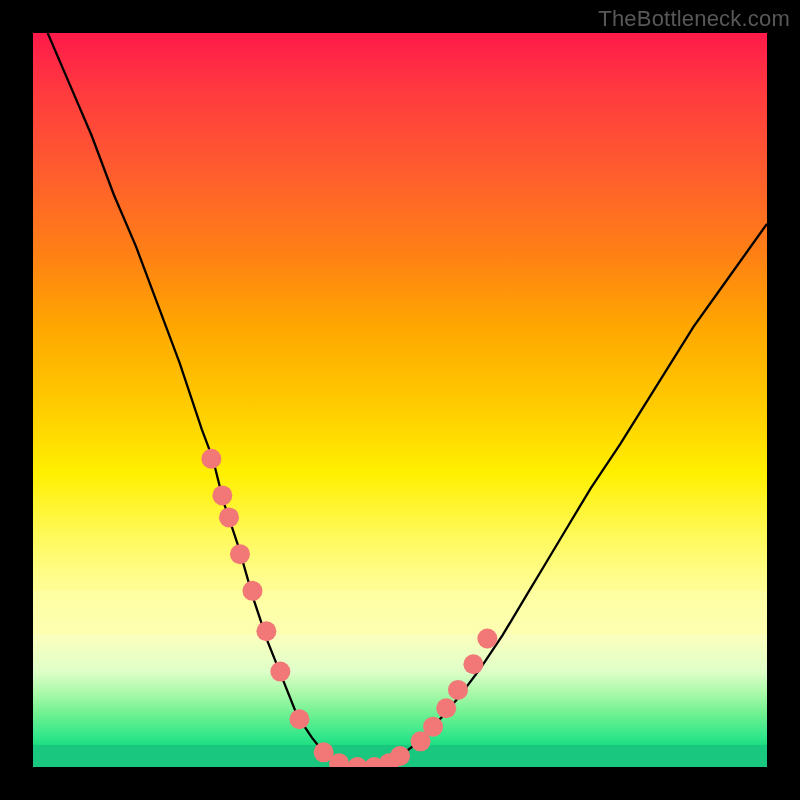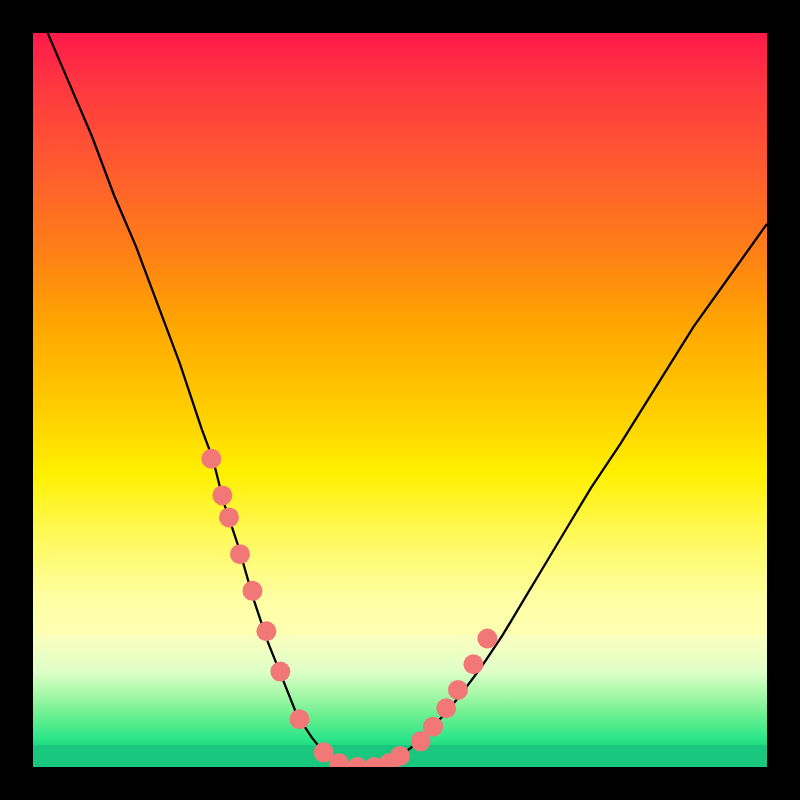--- a/index.html
+++ b/index.html
@@ -102,13 +102,14 @@
           <circle cx="387.55" cy="708.31" r="10" fill="#f27878"></circle>
           <circle cx="400.03" cy="693.63" r="10" fill="#f27878"></circle>
           <circle cx="413.24" cy="675.28" r="10" fill="#f27878"></circle>
           <circle cx="424.99" cy="656.93" r="10" fill="#f27878"></circle>
           <circle cx="440.40" cy="631.24" r="10" fill="#f27878"></circle>
           <circle cx="454.35" cy="605.55" r="10" fill="#f27878"></circle>
         </g>
     </svg>
   </div>
 
+  <div class="attribution">TheBottleneck.com</div>
 </div>
 
 </body></html>

